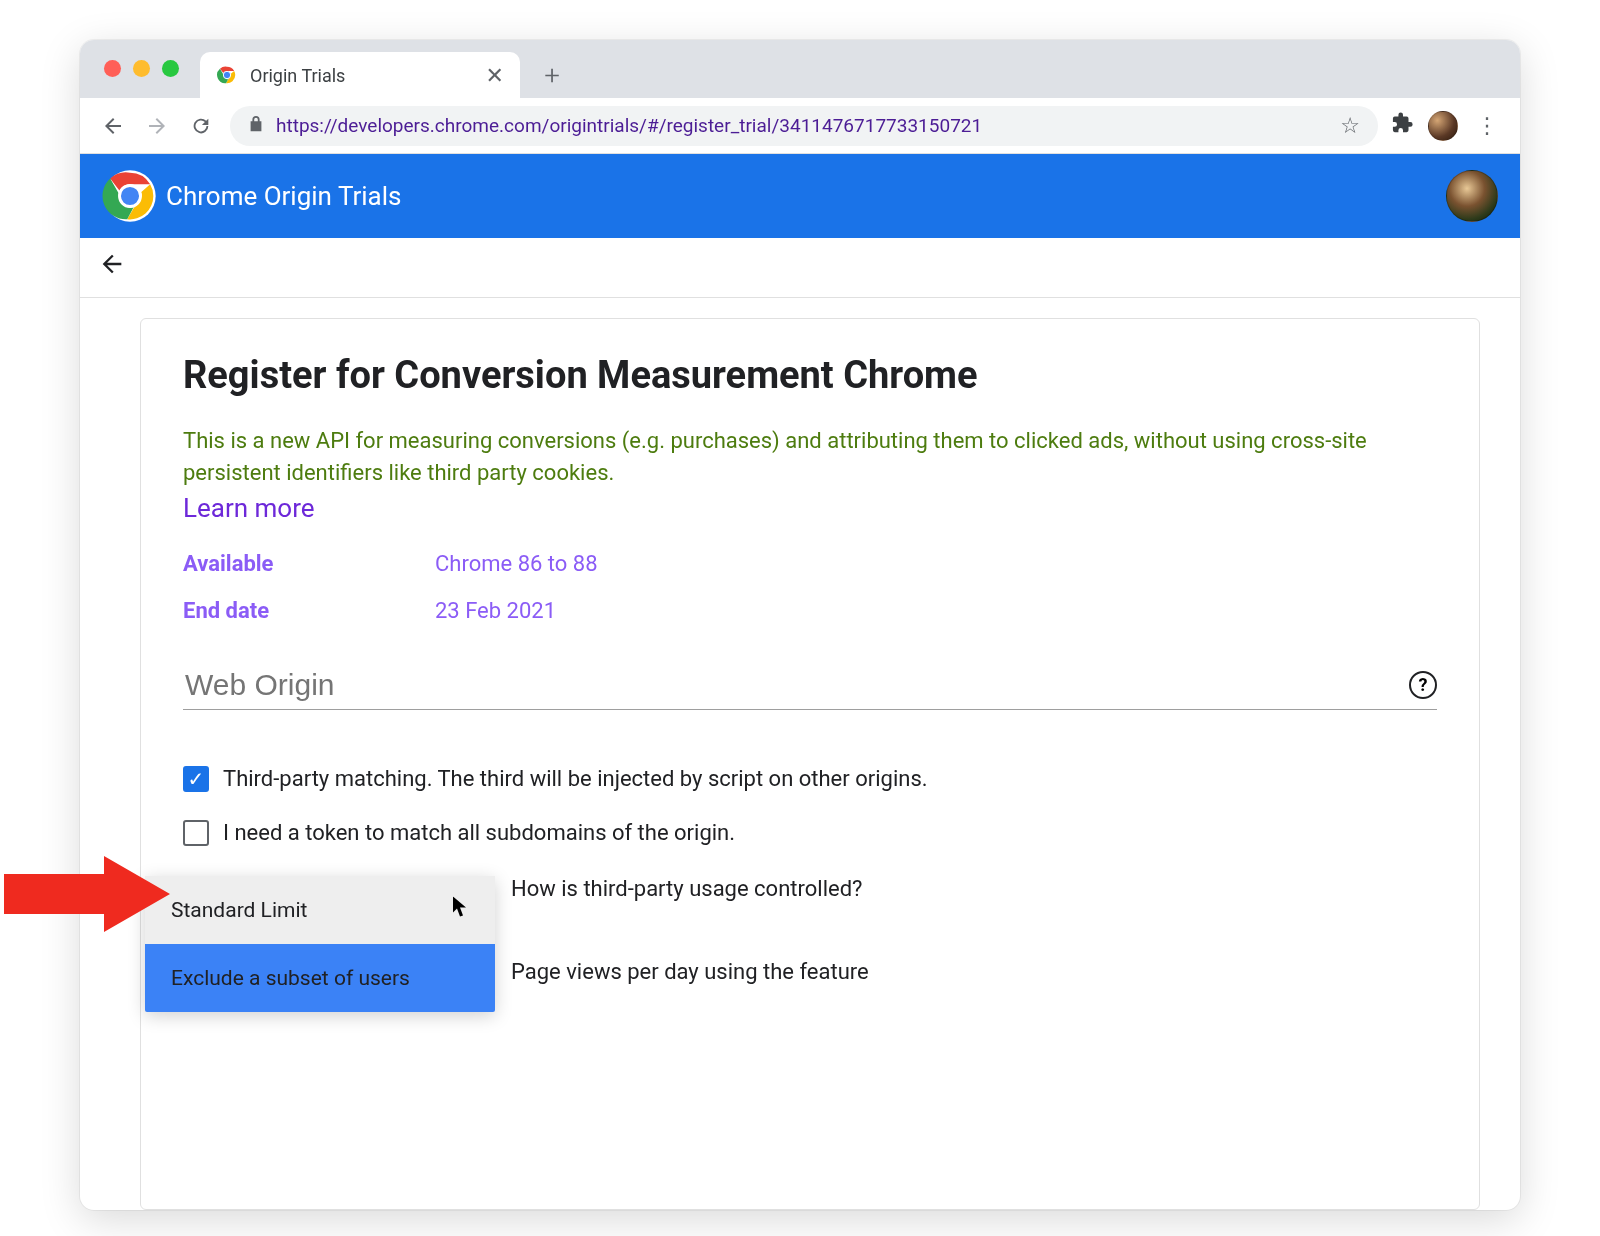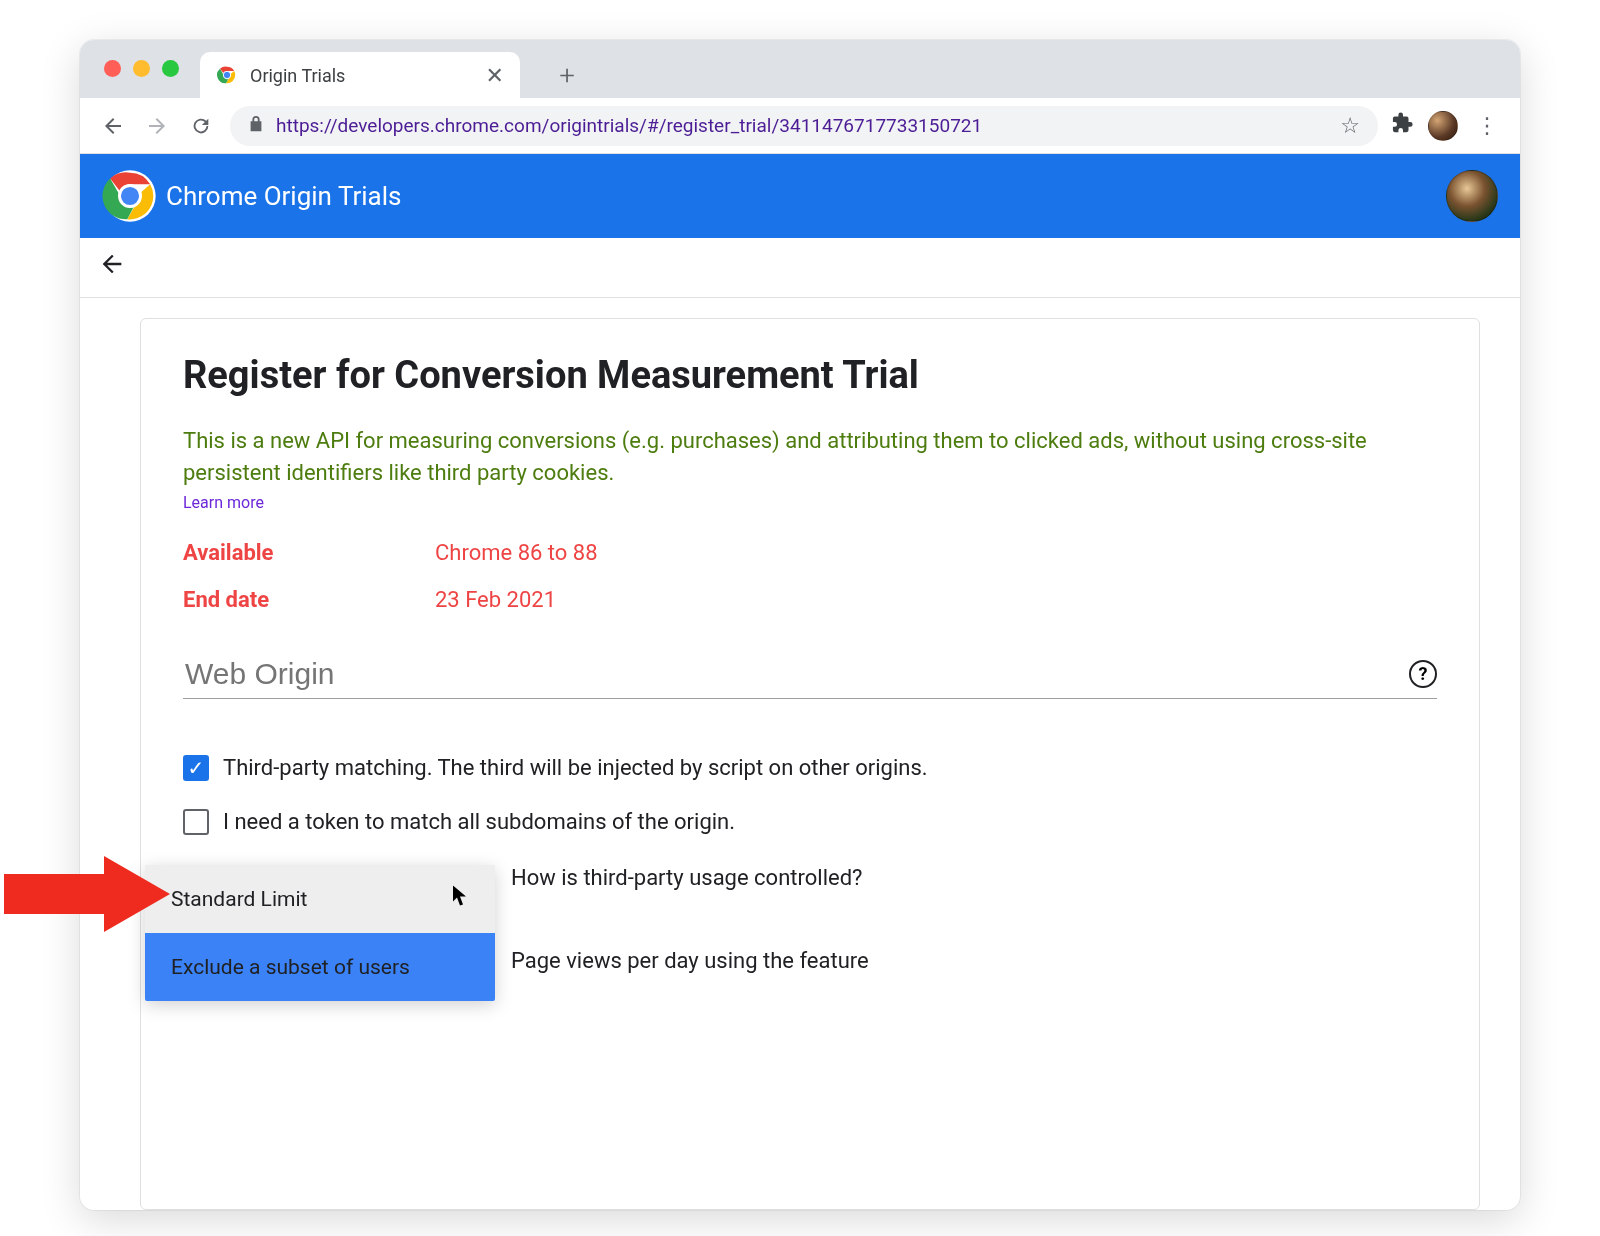--- a/index.html
+++ b/index.html
@@ -26,21 +26,20 @@
     flex-direction: column;
   }
   
   .tabbar {
     height: 58px;
     background: #dee1e6;
     display: flex;
     align-items: flex-end;
     padding-left: 20px;
     position: relative;
-    gap: 15px;
   }
   .traffic {
     display: flex;
     gap: 12px;
     align-items: center;
     position: absolute;
     left: 24px;
     top: 20px;
   }
   .dot { width: 17px; height: 17px; border-radius: 50%; }
@@ -160,23 +159,23 @@
     font-weight: 700;
     color: #202124;
     margin: 4px 0 28px 0;
   }
   .card .desc {
     font-size: 22px;
     color: #4d7c0f;
     line-height: 1.45;
     margin-bottom: 4px;
   }
-  .card .learn { color: #6d28d9; font-size: 16px; cursor: pointer; }
+  .card .learn { color: #6d28d9; font-size: 26px; cursor: pointer; }
   .meta { margin-top: 28px; }
-  .meta-row { display: flex; font-size: 22px; color: #ef4444; margin-bottom: 22px; }
+  .meta-row { display: flex; font-size: 22px; color: #8b5cf6; margin-bottom: 22px; }
   .meta-row .k { width: 252px; font-weight: 700; }
   .input-row {
     margin-top: 44px;
     display: flex;
     align-items: center;
     border-bottom: 1px solid #9e9e9e;
     padding-bottom: 6px;
   }
   .input-row input {
     flex: 1;
@@ -341,21 +340,21 @@
 
   <div class="backrow">
     <span class="back-arrow">
       <svg width="28" height="28" viewBox="0 0 24 24">
           <path d="M20 11H7.8l5.6-5.6L12 4l-8 8 8 8 1.4-1.4L7.8 13H20z" fill="#202124"></path>
         </svg>
     </span>
   </div>
 
   <div class="card">
-    <h1>Register for Conversion Measurement Trial</h1>
+    <h1>Register for Conversion Measurement Chrome</h1>
     <div class="desc">This is a new API for measuring conversions (e.g. purchases) and attributing them to clicked ads, without using cross-site persistent identifiers like third party cookies.</div>
     <div class="learn">Learn more</div>
 
     <div class="meta">
       <div class="meta-row">
         <span class="k">Available</span>
         <span>Chrome 86 to 88</span>
       </div>
       <div class="meta-row">
         <span class="k">End date</span>

